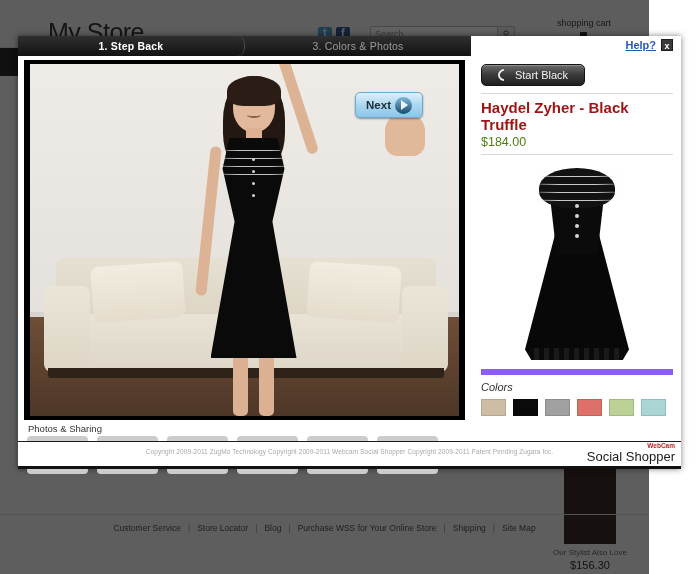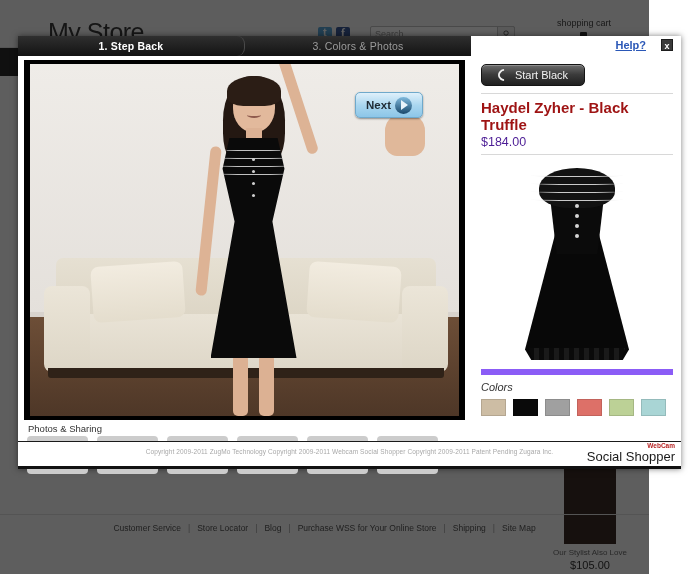--- a/index.html
+++ b/index.html
@@ -87,21 +87,21 @@
   .wss-tab {
     flex: 1; display: flex; align-items: center; justify-content: center;
     font-size: 10.5px; color: #9b9b9b; letter-spacing: 0.2px;
     border-right: 1px solid #4a4a4a;
     border-radius: 8px;
   }
   .wss-tab:last-child { border-right: none; }
   .wss-tab.active { color: #ffffff; font-weight: bold; }
 
   .wss-help {
-    position: absolute; right: 8px; top: 3px; display: flex; align-items: center; gap: 15px;
+    position: absolute; right: 8px; top: 3px; display: flex; align-items: center; gap: 5px;
   }
   .help-link {
     font-size: 11px; color: #2a57b7; text-decoration: underline; font-weight: bold;
   }
   .close-x {
     width: 12px; height: 12px; background: #3a3a3a; color: #fff;
     font-size: 9px; line-height: 12px; text-align: center; font-weight: bold;
     border: 1px solid #1d1d1d;
   }
 
@@ -248,21 +248,21 @@
     box-shadow: inset 0 1px 0 rgba(255,255,255,0.25);
   }
   .refresh-icon {
     width: 12px; height: 12px; border: 2px solid #f0f0f0; border-radius: 50%;
     border-top-color: transparent; border-right-color: transparent;
     transform: rotate(45deg);
   }
   .start-over-label { font-size: 11px; color: #f2f2f2; }
   .rdivider { border-top: 1px solid #d8d8d8; margin: 7px 0 5px 0; }
   .prod-title { font-size: 15px; color: #9e1313; font-weight: bold; }
-  .prod-price { font-size: 12.5px; color: #4c1d95; margin-top: 2px; }
+  .prod-price { font-size: 12.5px; color: #4d7c0f; margin-top: 2px; }
   .prod-img-wrap {
     border-top: 1px solid #d8d8d8; margin-top: 5px; height: 215px;
     display: flex; align-items: center; justify-content: center;
   }
   .dress-big { position: relative; width: 104px; height: 196px; }
   .db-skirt {
     position: absolute; left: 0; bottom: 0; width: 104px; height: 130px;
     background: #080808;
     clip-path: polygon(30% 0%, 70% 0%, 100% 92%, 94% 100%, 6% 100%, 0% 92%);
   }
@@ -320,21 +320,21 @@
       <div class="cart-area">
         <span class="cart-label">shopping cart</span>
         <span class="cart-icon"></span>
       </div>
     </div>
     <div class="store-navbar"></div>
     <div class="store-body">
       <div class="product-tile" style="left:525px; top:390px; width:130px;">
         <div class="tile-img" style="width:52px;height:78px;background:#3a2c26;"></div>
         <div class="tile-cap">Our Stylist Also Love</div>
-        <div class="tile-price">$105.00</div>
+        <div class="tile-price">$156.30</div>
       </div>
     </div>
     <div class="store-footer">
       <span>Customer Service</span>
       <span class="sep">|</span>
       <span>Store Locator</span>
       <span class="sep">|</span>
       <span>Blog</span>
       <span class="sep">|</span>
       <span>Purchase WSS for Your Online Store</span>

